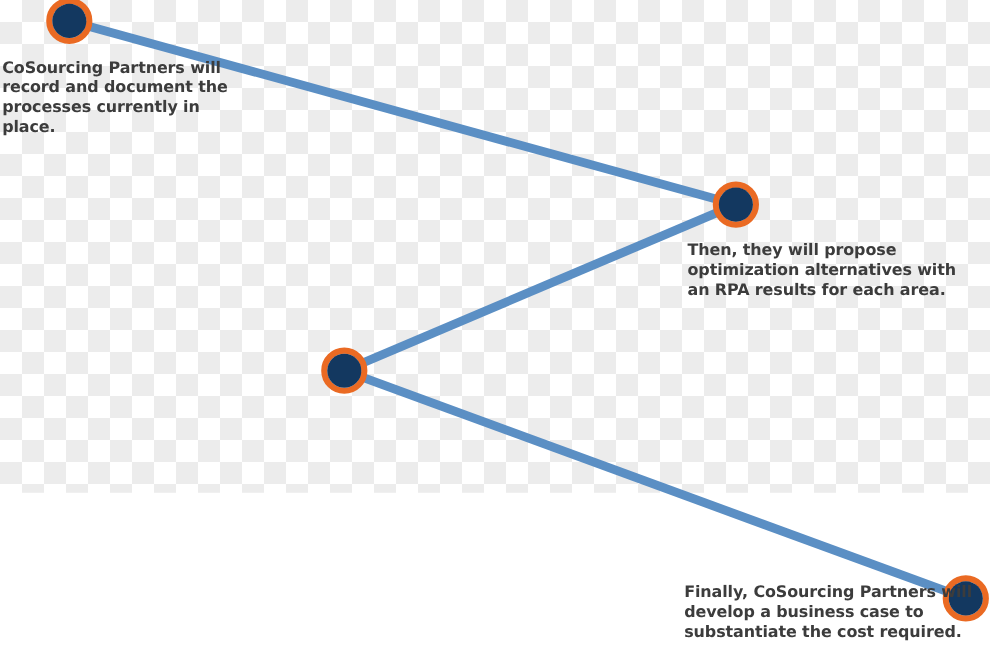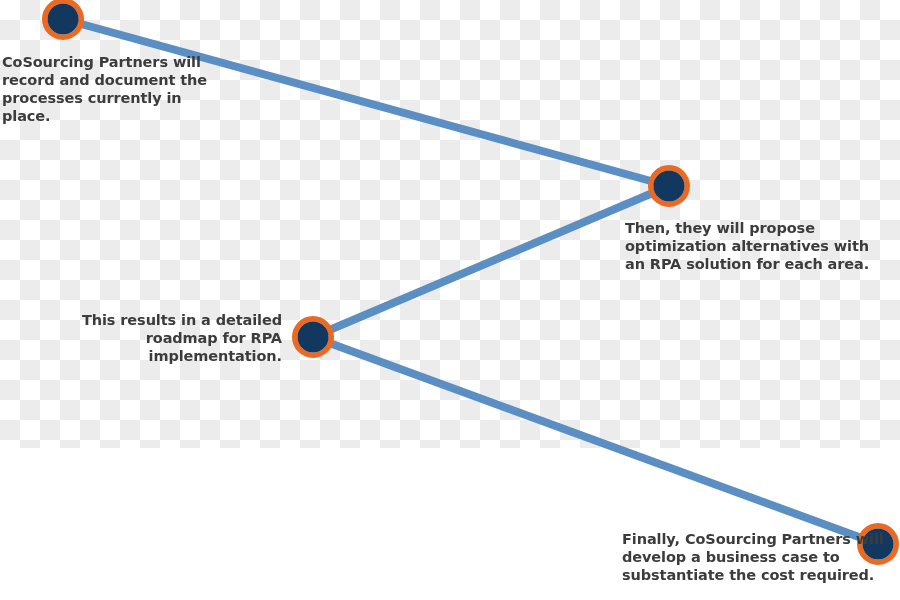--- a/index.html
+++ b/index.html
@@ -81,19 +81,18 @@
     </g>
 
     <g>
       <circle cx="878" cy="544" r="18.2" fill="none" stroke="#ea6a23" stroke-width="5.6"></circle>
       <circle cx="878" cy="544" r="15.5" fill="#133860"></circle>
     </g>
   </svg>
 
   <div id="callout-1" class="callout left-align" style="color: rgb(60, 60, 60);">CoSourcing Partners will record and document the processes currently in place.</div>
 
-  <div id="callout-2" class="callout left-align" style="color: rgb(60, 60, 60);">Then, they will propose optimization alternatives with an RPA solution for each area.</div>
+  <div id="callout-2" class="callout left-align" style="color: rgb(60, 60, 60);">Then, they will propose optimization alternatives with an RPA results for each area.</div>
 
-  <div id="callout-3" class="callout right-align" style="color: rgb(60, 60, 60);">This results in a detailed roadmap for RPA implementation.</div>
 
   <div id="callout-4" class="callout left-align" style="color: rgb(60, 60, 60);">Finally, CoSourcing Partners will develop a business case to substantiate the cost required.</div>
 
 </div>
 
 </body></html>

